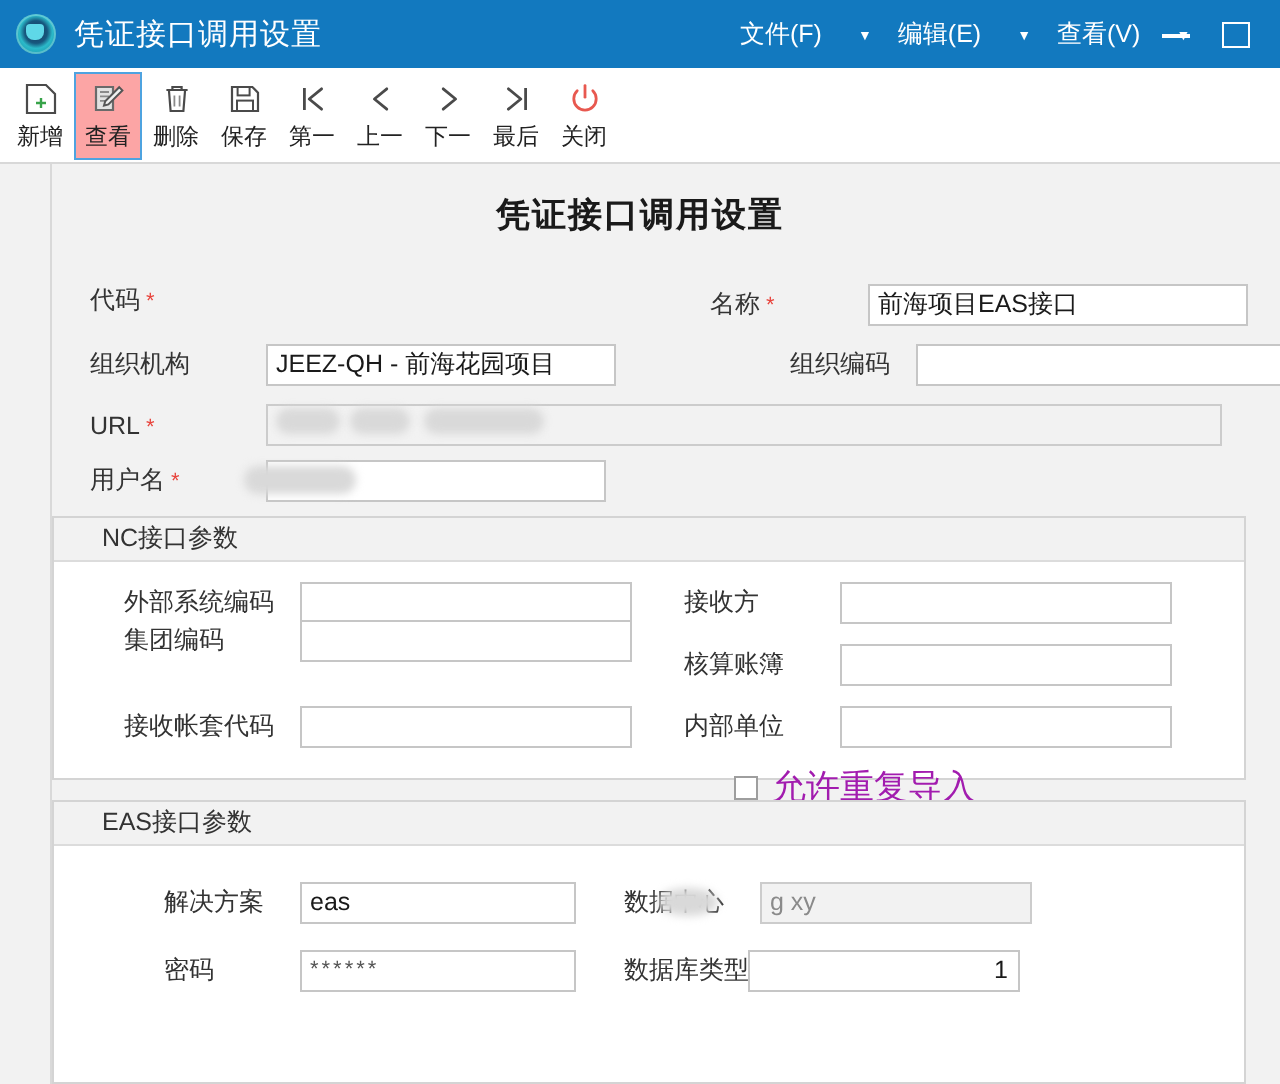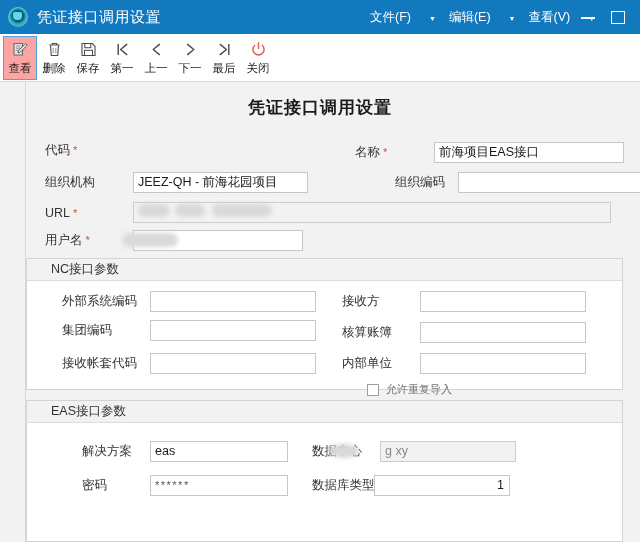--- a/index.html
+++ b/index.html
@@ -244,21 +244,21 @@
     align-items: center;
     gap: 7px;
   }
   .cbox {
     width: 12px;
     height: 12px;
     border: 1px solid #9e9e9e;
     background: #ffffff;
     box-sizing: border-box;
   }
-  .cbox-label { font-size: 11px; color: #737373; white-space: nowrap; }
+  .cbox-label { font-size: 17px; color: #a21caf; white-space: nowrap; }
 
   .vline {
     position: absolute;
     left: 25px;
     top: 0;
     bottom: 0;
     width: 1px;
     background: #d9d9d9;
   }
 </style>
@@ -285,20 +285,29 @@
   </div>
 
   <div class="winbtns">
     <div class="winbtn min"></div>
     <div class="winbtn max"></div>
   </div>
 </div>
 
 <div class="toolbar">
 
+  <div class="tb-btn">
+    <span class="tb-ico">
+      <svg width="17" height="17" viewBox="0 0 17 17">
+        <path d="M1.5 1.5 H11 L15.5 6 V15.5 H1.5 Z" fill="none" stroke="#4a4a4a" stroke-width="1.1"></path>
+        <path d="M8.5 8 V13 M6 10.5 H11" stroke="#38a34a" stroke-width="1.2"></path>
+      </svg>
+    </span>
+    <span class="tb-label">新增</span>
+  </div>
 
   <div class="tb-btn selected">
     <span class="tb-ico">
       <svg width="17" height="17" viewBox="0 0 17 17">
         <path d="M2 2.5 H10.5 V14 H2 Z" fill="#e2e2e2" stroke="#6a6a6a" stroke-width="1.1"></path>
         <path d="M4 5 H8.5 M4 7.2 H8.5 M4 9.4 H7" stroke="#8a8a8a" stroke-width="0.9"></path>
         <path d="M13.6 2.6 L15.2 4.2 L8.2 11.2 L6 11.8 L6.6 9.6 Z" fill="#f0f0f0" stroke="#555" stroke-width="1"></path>
       </svg>
     </span>
     <span class="tb-label">查看</span>
@@ -415,21 +424,21 @@
     <div class="blob" style="left:122px; top:99px; width:56px; height:14px;"></div>
 
     <div class="panel" style="left:26px; top:124px; width:597px; height:132px;">
       <div class="panel-head">NC接口参数</div>
       <div class="panel-body">
 
         <div class="row" style="left:35px; top:10px;">
           <span class="lbl" style="width:82px;">外部系统编码</span>
           <span class="inp" style="width:166px; margin-left:6px;"></span>
         </div>
-        <div class="row" style="left:35px; top:39px;">
+        <div class="row" style="left:35px; top:29px;">
           <span class="lbl" style="width:82px;">集团编码</span>
           <span class="inp" style="width:166px; margin-left:6px;"></span>
         </div>
         <div class="row" style="left:35px; top:72px;">
           <span class="lbl" style="width:82px;">接收帐套代码</span>
           <span class="inp" style="width:166px; margin-left:6px;"></span>
         </div>
 
         <div class="row" style="left:315px; top:10px;">
           <span class="lbl" style="width:72px;">接收方</span>

